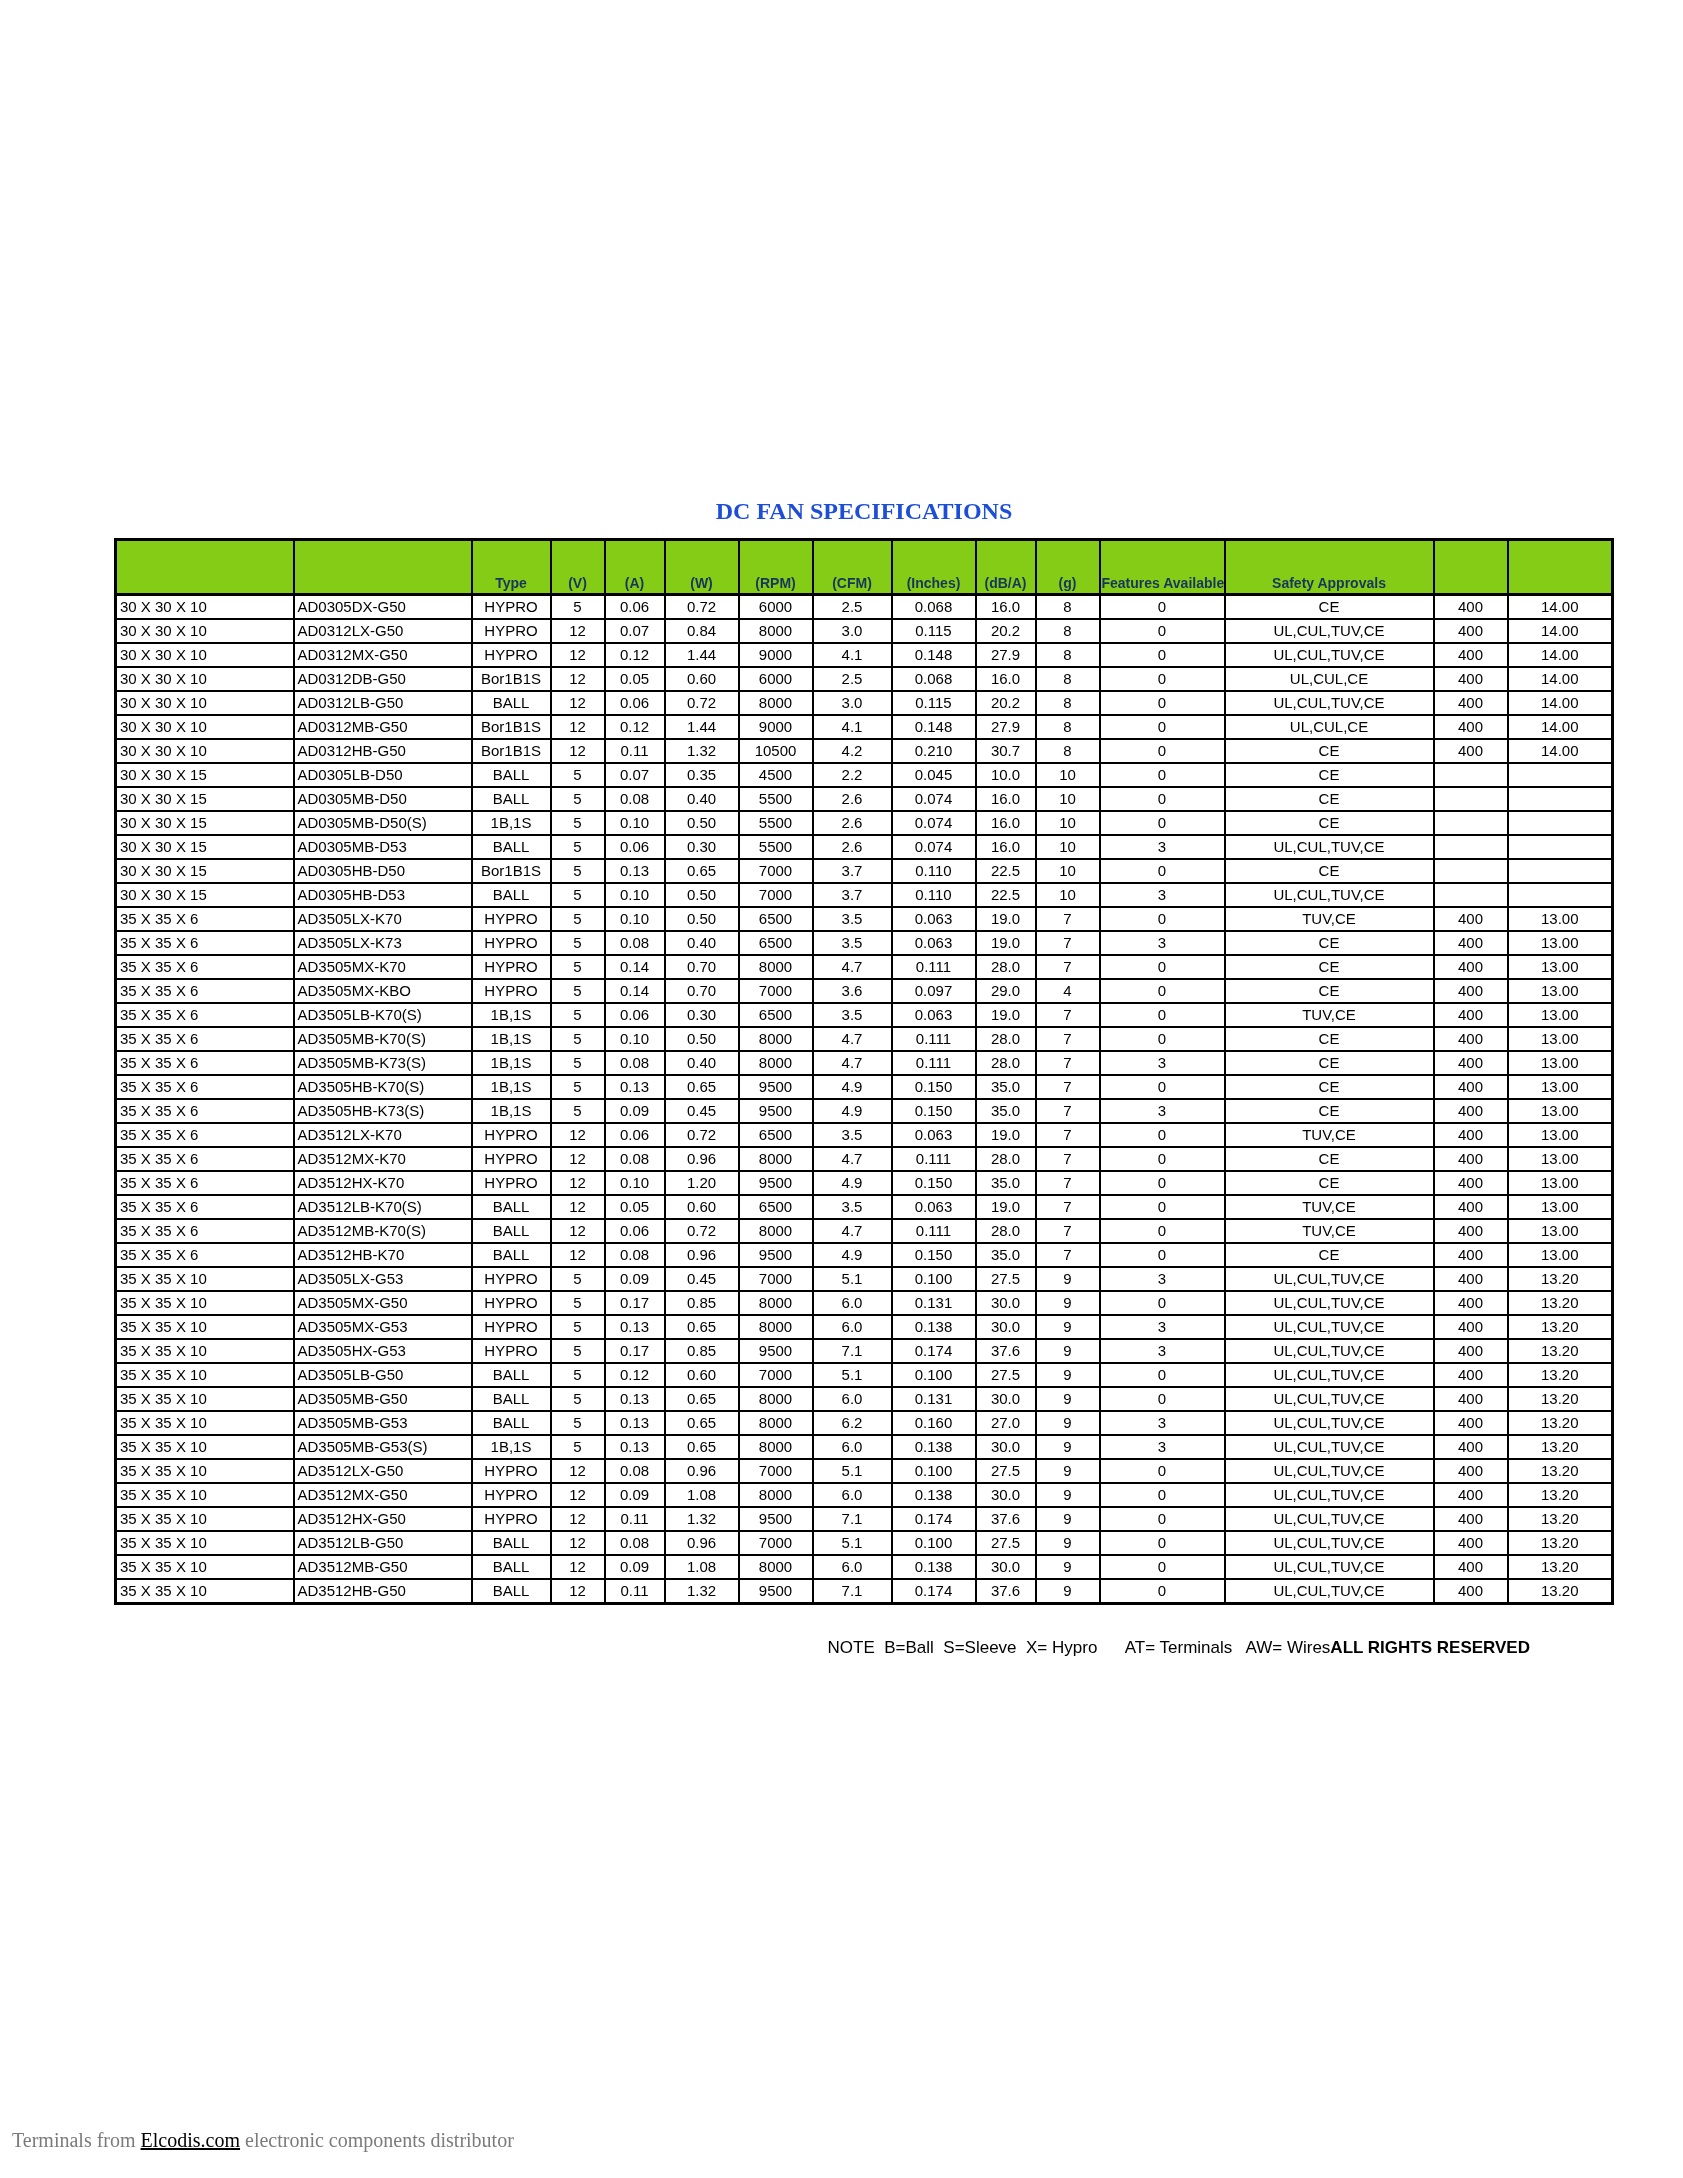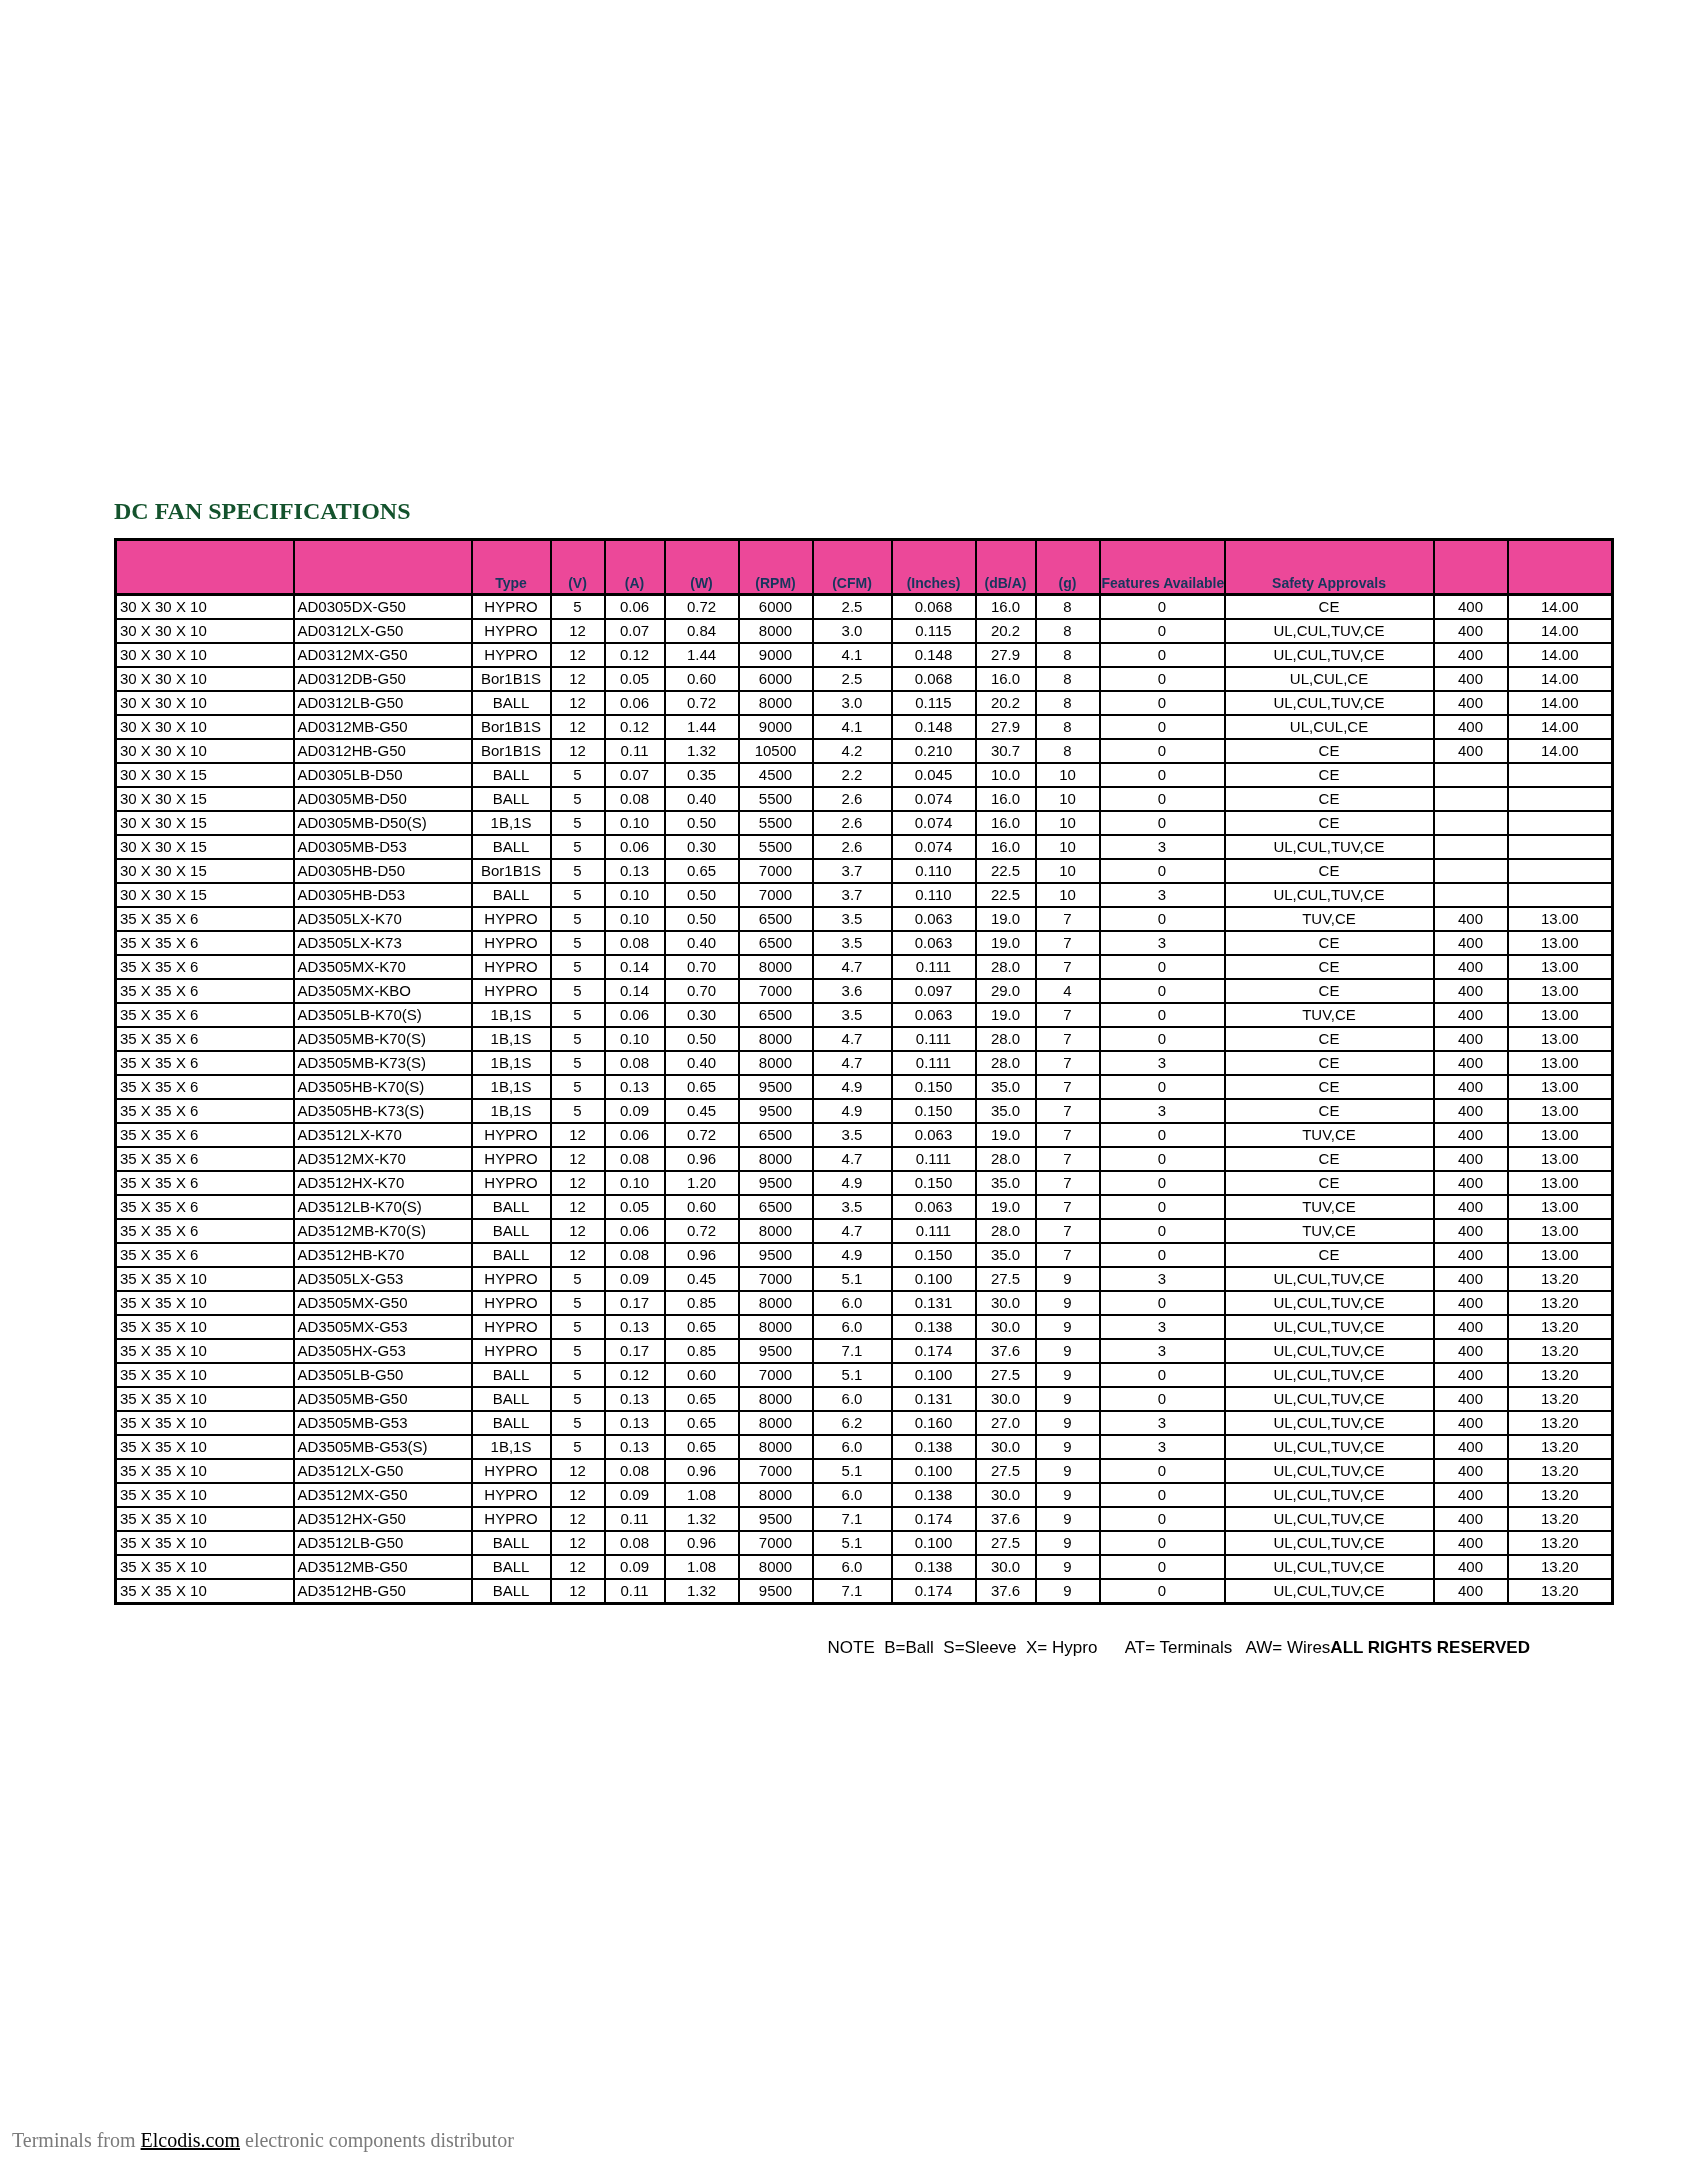--- a/index.html
+++ b/index.html
@@ -1,23 +1,23 @@
 <!DOCTYPE html>
 <html><head>
 <meta charset="utf-8">
 <style>
   html,body{margin:0;padding:0;background:#ffffff;}
   .page{position:relative;width:1683px;height:2178px;background:#ffffff;overflow:hidden;
         font-family:"Liberation Sans",sans-serif;color:#000;}
-  .doc-title{position:absolute;left:114px;top:498px;width:1500px;text-align:left;
-             font-family:"Liberation Serif",serif;font-weight:bold;font-size:24px;color:#14532d;}
+  .doc-title{position:absolute;left:114px;top:498px;width:1500px;text-align:center;
+             font-family:"Liberation Serif",serif;font-weight:bold;font-size:24px;color:#1d4ed8;}
   .spec-table{position:absolute;left:114px;top:538px;width:1500px;border-collapse:collapse;
               table-layout:fixed;border:3px solid #000;}
   .spec-table th,.spec-table td{border:2px solid #000;overflow:hidden;white-space:nowrap;}
-  .spec-table thead th{background:#ec4899;color:#17365d;font-weight:bold;font-size:14px;
+  .spec-table thead th{background:#84cc16;color:#17365d;font-weight:bold;font-size:14px;
                        vertical-align:bottom;height:48px;padding:2px 1px;text-align:center;}
   .spec-table thead th{border-bottom:3px solid #000;}
   .spec-table td{font-size:15px;height:22px;padding:0 2px;line-height:22px;}
   .spec-table td.left{text-align:left;padding-left:3px;}
   .spec-table td.center{text-align:center;}
   .features-head{white-space:normal;line-height:16px;}
   .note-row{position:absolute;left:114px;top:1638px;width:1500px;display:flex;
             justify-content:flex-end;font-size:17px;color:#000;}
   .note-left{white-space:pre;}
   .note-right{margin-right:84px;font-weight:bold;}

